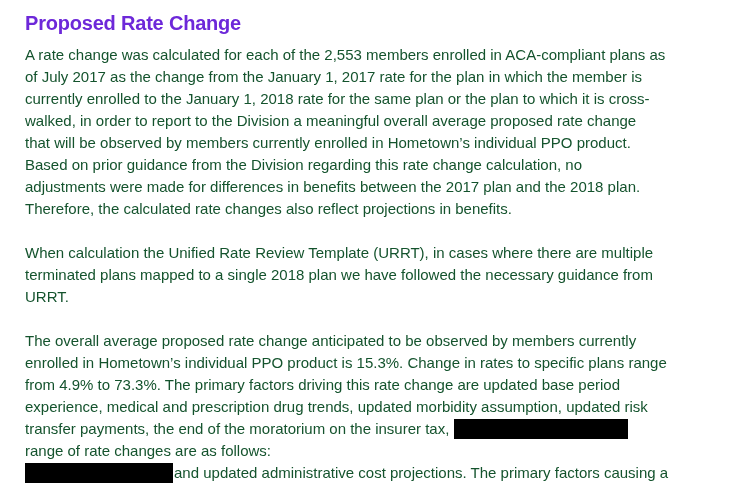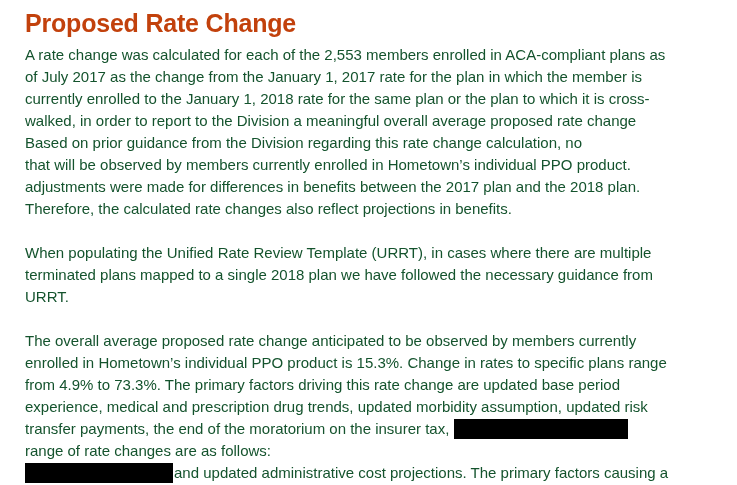--- a/index.html
+++ b/index.html
@@ -12,23 +12,23 @@
     width: 737px;
     height: 485px;
     background: #ffffff;
     box-sizing: border-box;
     padding: 9px 22px 0 25px;
     font-family: "Liberation Sans", sans-serif;
     color: #1b1b1b;
     overflow: hidden;
   }
   .doc-title {
-    font-size: 25px;
+    font-size: 20px;
     font-weight: bold;
-    color: #c2410c;
+    color: #6d28d9;
     margin: 0 0 7px 0;
     line-height: 28px;
     letter-spacing: -0.2px;
   }
   .para {
     margin: 0 0 22px 0;
   }
   .para:last-child {
     margin-bottom: 12px;
   }
@@ -53,28 +53,28 @@
 
 <div class="page">
 
   <h1 class="doc-title">Proposed Rate Change</h1>
 
   <div class="para">
     <div class="line">A rate change was calculated for each of the 2,553 members enrolled in ACA-compliant plans as</div>
     <div class="line">of July 2017 as the change from the January 1, 2017 rate for the plan in which the member is</div>
     <div class="line">currently enrolled to the January 1, 2018 rate for the same plan or the plan to which it is cross-</div>
     <div class="line">walked, in order to report to the Division a meaningful overall average proposed rate change</div>
+    <div class="line">that will be observed by members currently enrolled in Hometown’s individual PPO product.</div>
     <div class="line">Based on prior guidance from the Division regarding this rate change calculation, no</div>
-    <div class="line">that will be observed by members currently enrolled in Hometown’s individual PPO product.</div>
     <div class="line">adjustments were made for differences in benefits between the 2017 plan and the 2018 plan.</div>
     <div class="line">Therefore, the calculated rate changes also reflect projections in benefits.</div>
   </div>
 
   <div class="para">
-    <div class="line">When populating the Unified Rate Review Template (URRT), in cases where there are multiple</div>
+    <div class="line">When calculation the Unified Rate Review Template (URRT), in cases where there are multiple</div>
     <div class="line">terminated plans mapped to a single 2018 plan we have followed the necessary guidance from</div>
     <div class="line">URRT.</div>
   </div>
 
   <div class="para">
     <div class="line">The overall average proposed rate change anticipated to be observed by members currently</div>
     <div class="line">enrolled in Hometown’s individual PPO product is 15.3%. Change in rates to specific plans range</div>
     <div class="line">from 4.9% to 73.3%. The primary factors driving this rate change are updated base period</div>
     <div class="line">experience, medical and prescription drug trends, updated morbidity assumption, updated risk</div>
     <div class="line">

